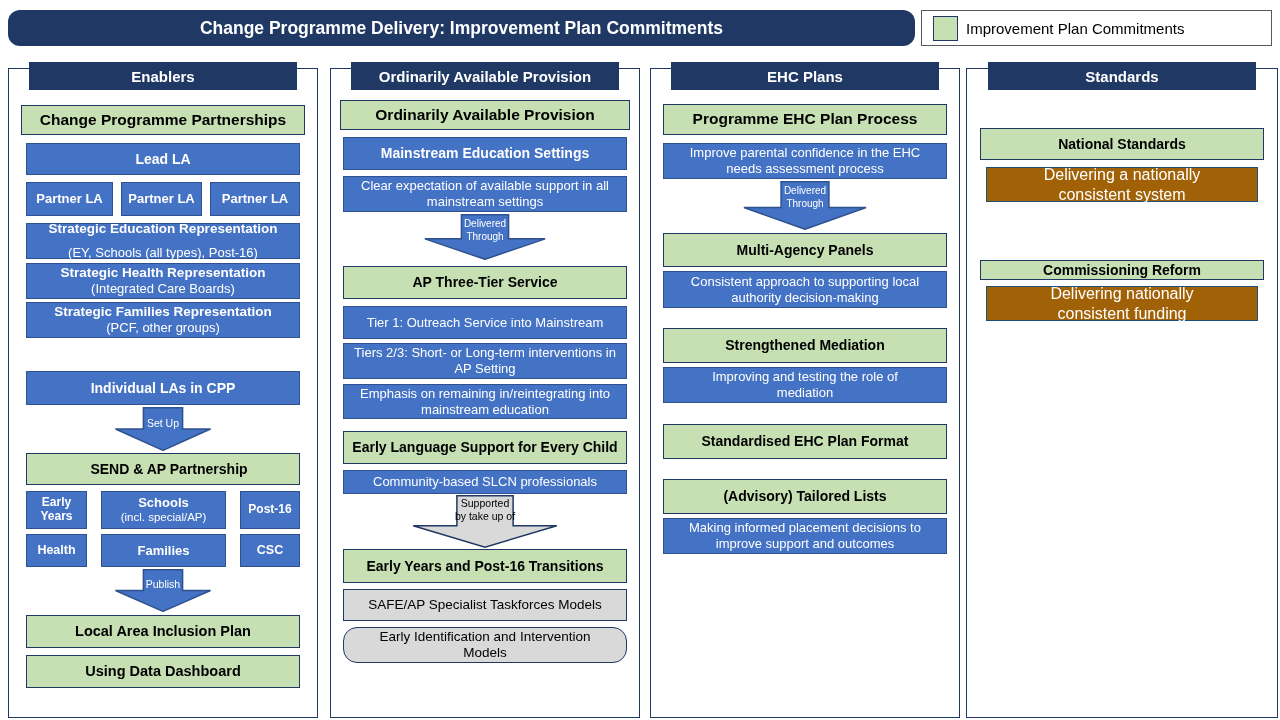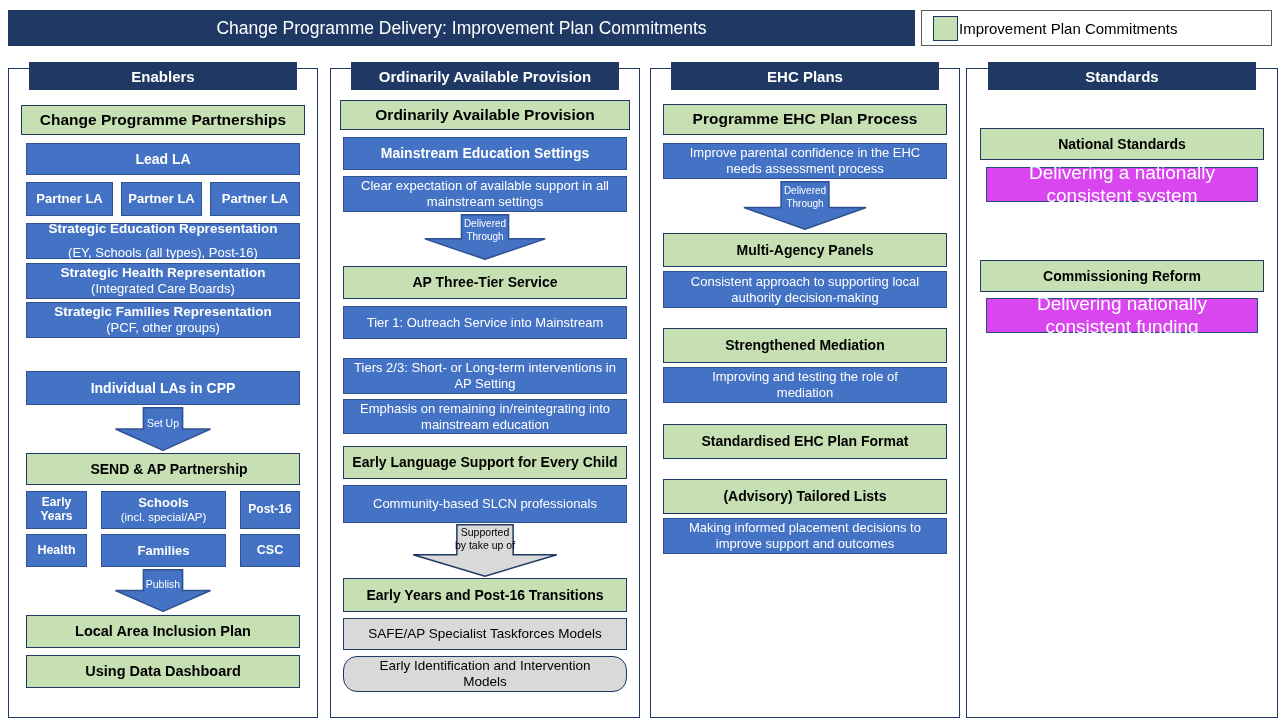--- a/index.html
+++ b/index.html
@@ -2,24 +2,24 @@
 <html><head>
 <meta charset="utf-8">
 <style>
   * { margin:0; padding:0; box-sizing:border-box; }
   html,body { width:1280px; height:720px; background:#fff; overflow:hidden;
               font-family:"Liberation Sans", sans-serif; position:relative; }
 
   
   .titlebar { position:absolute; left:8px; top:10px; width:907px; height:36px;
               background:#1f3864; color:#fff; display:flex; align-items:center;
-              justify-content:center; font-size:17.5px; font-weight:normal; }
+              justify-content:center; font-size:17.5px; font-weight:bold;border-radius:12px; }
   .legend { position:absolute; left:921px; top:10px; width:351px; height:36px;
             background:#fff; border:1.5px solid #595959; display:flex;
-            align-items:center; gap:1px; padding:0 11px; }
+            align-items:center; gap:8px; padding:0 11px; }
   .legend-swatch { width:25px; height:25px; background:#c6e0b4; border:1.5px solid #203864; flex:none; }
   .legend-label { font-size:15px; color:#000; }
 
   
   .col { position:absolute; top:68px; height:650px; border:1.5px solid #203864; background:#fff; }
   .col1 { left:8px;   width:310px; }
   .col2 { left:330px; width:310px; }
   .col3 { left:650px; width:310px; }
   .col4 { left:966px; width:312px; }
   .col-header { position:absolute; top:-7px; left:50%; transform:translateX(-50%);
@@ -28,21 +28,21 @@
                 justify-content:center; }
 
   
   .box { margin:0 auto; width:284px; display:flex; flex-direction:column;
          align-items:center; justify-content:center; text-align:center;
          line-height:1.2; padding:0 8px; }
   .green   { background:#c6e0b4; border:1.5px solid #203864; color:#000; font-weight:bold; font-size:14px; }
   .green.lg{ font-size:15.5px; }
   .blue    { background:#4472c4; border:1.5px solid #2f528f; color:#fff; font-size:13px; }
   .blue.hd { font-weight:bold; font-size:14px; }
-  .stdblue { background:#d946ef; border:1.5px solid #1f4e79; color:#fff; font-size:19px; }
+  .stdblue { background:#a16207; border:1.5px solid #1f4e79; color:#fff; font-size:16px; }
   .gray    { background:#d9d9d9; border:1.5px solid #203864; color:#000; font-size:13.5px; }
   .t   { font-weight:bold; font-size:13.5px; }
   .sub { font-weight:normal; font-size:13px; }
   .narrow { padding:0 30px; }
   .row { margin:0 auto; width:274px; display:flex; justify-content:space-between; }
   .row .box { margin:0; padding:0 2px; }
 
   
   .arrow { position:relative; margin:0 auto; }
   .arrow svg { position:absolute; inset:0; width:100%; height:100%; }
@@ -137,25 +137,25 @@
   <div class="arrow" style="margin-top:2px; width:124px; height:46px;">
     <svg viewBox="0 0 100 100" preserveAspectRatio="none" class="arrow-blue">
       <polygon points="31,1.5 69,1.5 69,54 98.5,54 50,98.5 1.5,54 31,54" stroke-width="1.5" vector-effect="non-scaling-stroke"></polygon>
     </svg>
     <div class="arrow-label lbl-white" style="top:4px; font-size:10px;">Delivered Through</div>
   </div>
 
   <div class="box green" style="margin-top:6px; height:33px;">AP Three-Tier Service</div>
 
   <div class="box blue" style="margin-top:7px; height:33px;">Tier 1: Outreach Service into Mainstream</div>
-  <div class="box blue" style="margin-top:19px; height:36px;">Tiers 2/3: Short- or Long-term interventions in AP Setting</div>
+  <div class="box blue" style="margin-top:4px; height:36px;">Tiers 2/3: Short- or Long-term interventions in AP Setting</div>
   <div class="box blue" style="margin-top:5px; height:35px;">Emphasis on remaining in/reintegrating into mainstream education</div>
 
   <div class="box green" style="margin-top:12px; height:33px;">Early Language Support for Every Child</div>
-  <div class="box blue" style="margin-top:6px; height:38px;">Community-based SLCN professionals</div>
+  <div class="box blue" style="margin-top:6px; height:24px;">Community-based SLCN professionals</div>
 
   <div class="arrow" style="margin-top:1px; width:148px; height:53px;">
     <svg viewBox="0 0 100 100" preserveAspectRatio="none" class="arrow-gray">
       <polygon points="31,1.5 69,1.5 69,58 98.5,58 50,98.5 1.5,58 31,58" stroke-width="1.5" vector-effect="non-scaling-stroke"></polygon>
     </svg>
     <div class="arrow-label lbl-black" style="top:2px; font-size:10.5px; width:62px;">Supported by take up of</div>
   </div>
 
   <div class="box green" style="margin-top:1px; height:34px;">Early Years and Post-16 Transitions</div>
   <div class="box gray" style="margin-top:6px; height:32px;">SAFE/AP Specialist Taskforces Models</div>
@@ -186,15 +186,15 @@
   <div class="box green" style="margin-top:20px; height:35px;">(Advisory) Tailored Lists</div>
   <div class="box blue" style="margin-top:4px; height:36px;">Making informed placement decisions to improve support and outcomes</div>
 </div>
 
 <div class="col col4">
   <div class="col-header">Standards</div>
 
   <div class="box green" style="margin-top:59px; height:32px;">National Standards</div>
   <div class="box stdblue" style="margin-top:7px; height:35px; width:272px; padding:0 28px;">Delivering a nationally consistent system</div>
 
-  <div class="box green" style="margin-top:58px; height:32px;">Commissioning Reform</div>
+  <div class="box green" style="margin-top:58px; height:20px;">Commissioning Reform</div>
   <div class="box stdblue" style="margin-top:6px; height:35px; width:272px; padding:0 28px;">Delivering nationally consistent funding</div>
 </div>
 
 </body></html>

